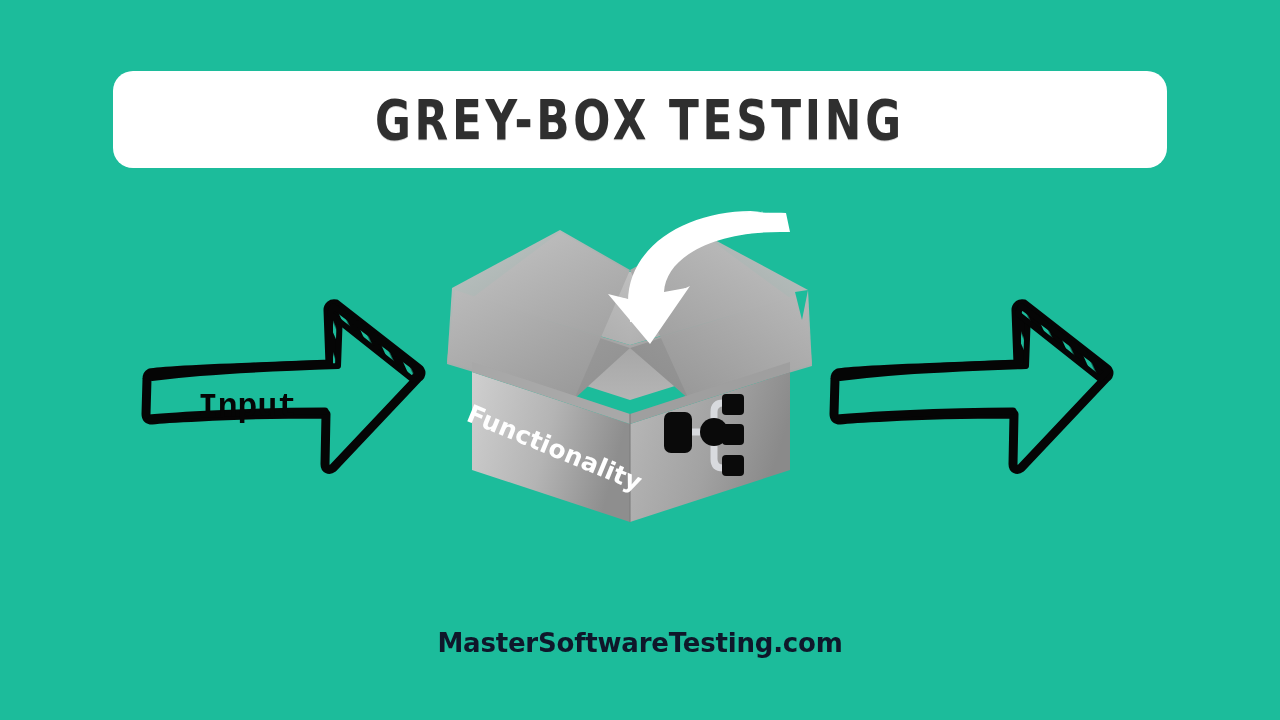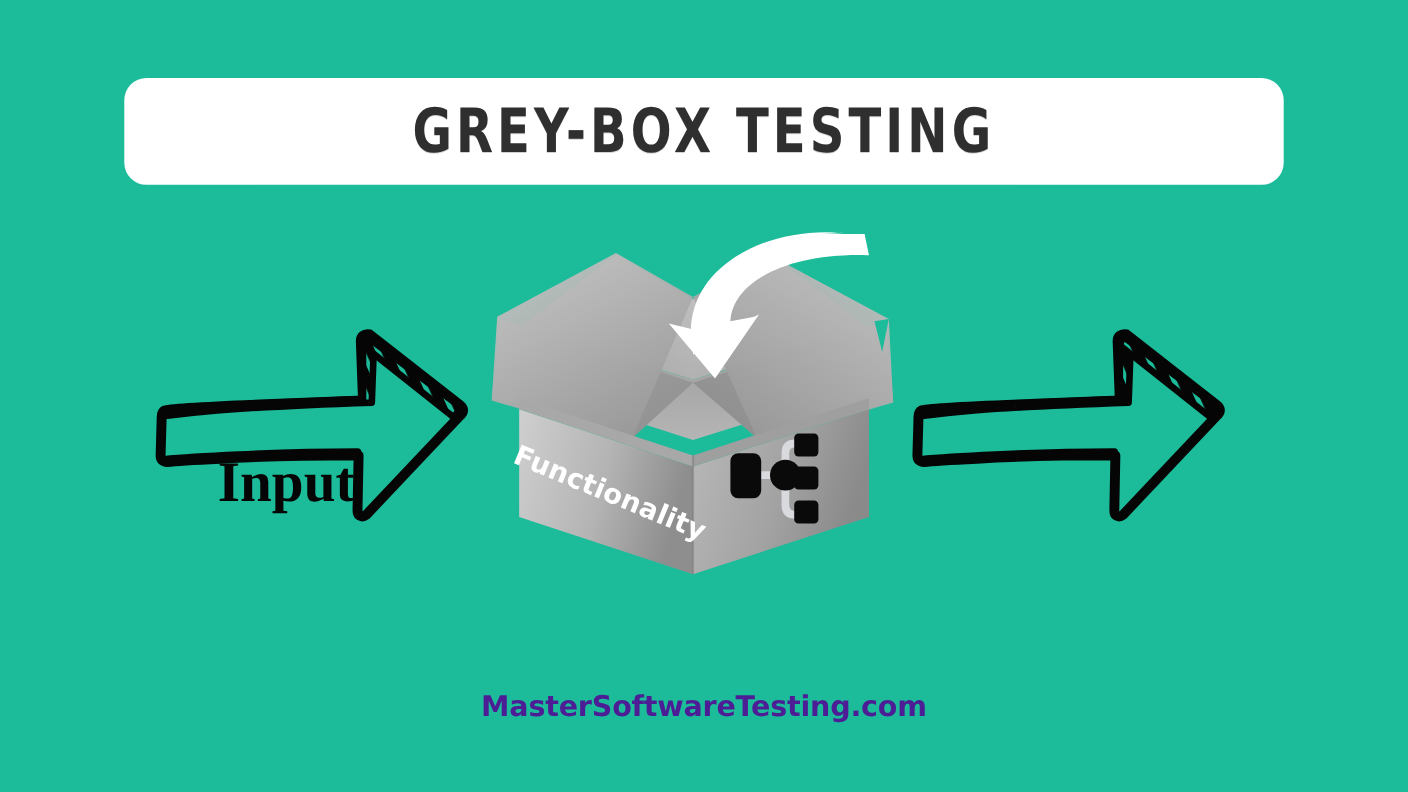--- a/index.html
+++ b/index.html
@@ -41,26 +41,25 @@
     letter-spacing: 4px;
     color: #2f2f2f;
     transform: scaleX(0.93) scaleY(1.18);
     white-space: nowrap;
     text-shadow: 0 1px 0 rgba(0,0,0,0.18);
   }
 
   
   .arrow-label {
     position: absolute;
-    font-family: Liberation Serif, serif;
-    font-weight: bold;
-    font-size: 52px;
+    font-family: Liberation Mono, monospace;
+    font-weight: bold;
+    font-size: 33px;
     color: #050505;
     white-space: nowrap;
-    margin-top: 20px;
   }
   #input-label  { left: 198px; top: 389px; }
   #output-label { left: 874px; top: 389px; }
 
   
   #functionality-label {
     position: absolute;
     left: 474px;
     top: 399px;
     font-family: "DejaVu Sans", sans-serif;
@@ -76,21 +75,21 @@
   
   #footer-text {
     position: absolute;
     left: 0;
     top: 628px;
     width: 1280px;
     text-align: center;
     font-family: "DejaVu Sans", sans-serif;
     font-weight: bold;
     font-size: 26px;
-    color: #4c1d95;
+    color: #0f172a;
     letter-spacing: -0.2px;
   }
 
   .svg-layer {
     position: absolute;
     left: 0;
     top: 0;
     width: 1280px;
     height: 720px;
     pointer-events: none;

